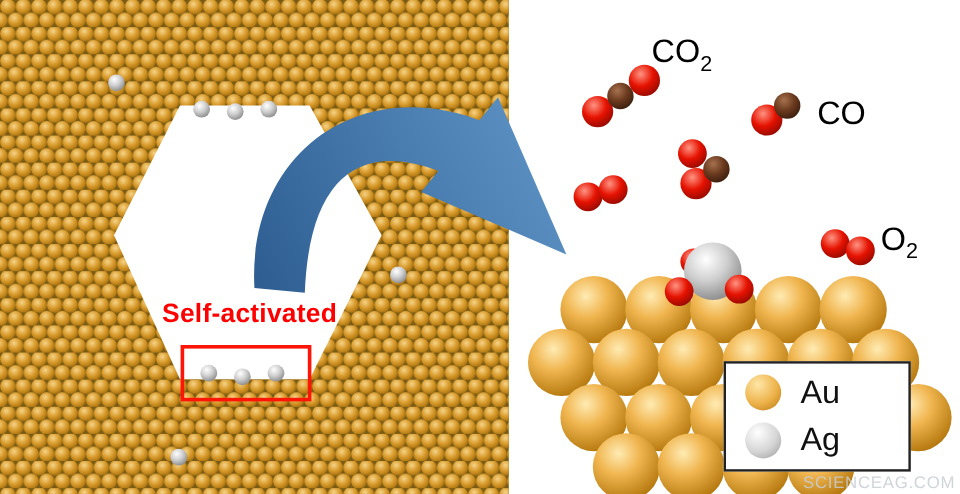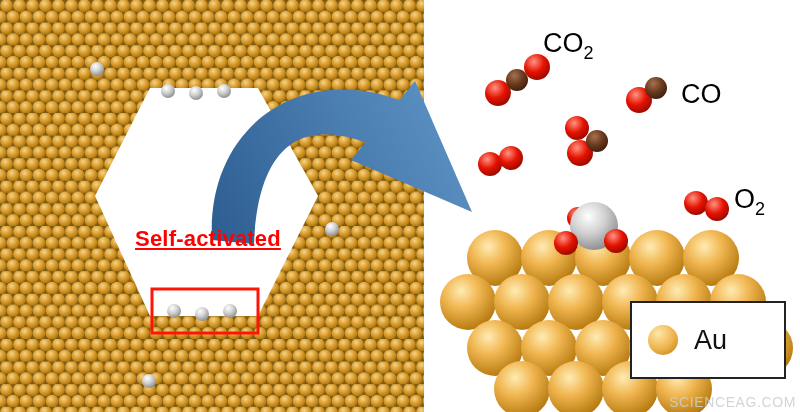--- a/index.html
+++ b/index.html
@@ -2,30 +2,30 @@
 <html><head>
 <meta charset="utf-8">
 <style>
   html,body{margin:0;padding:0;background:#fff;}
   .figure{
     position:relative;width:800px;height:412px;background:#ffffff;
     overflow:hidden;font-family:"Liberation Sans",sans-serif;
   }
   .scene{position:absolute;left:0;top:0;}
   .self-activated{
-    position:absolute;left:118px;top:226px;width:180px;text-align:center;
-    font-size:22px;font-weight:bold;color:#FF0000;letter-spacing:0.2px;text-decoration:underline;
+    position:absolute;left:118px;top:248px;width:180px;text-align:center;
+    font-size:22px;font-weight:bold;color:#FF0000;letter-spacing:0.2px;
   }
   .mol-label{position:absolute;font-size:27px;color:#000;font-weight:400;}
   .co2-label{left:495px;top:28px;margin-left:48px;}
   .co-label{left:681px;top:79px;}
   .o2-label{left:734px;top:184px;text-align:right;}
   .sub{font-size:18px;position:relative;top:7px;}
   .legend{
-    position:absolute;left:630px;top:301px;width:156px;height:78px;
+    position:absolute;left:603px;top:301px;width:156px;height:92px;
     background:#ffffff;border:2px solid #222;box-sizing:border-box;
     display:flex;flex-direction:column;justify-content:space-evenly;
     padding-left:16px;
   }
   .legend-row{display:flex;align-items:center;gap:16px;}
   .ball{width:30px;height:30px;border-radius:50%;display:inline-block;flex:0 0 auto;}
   .gold-ball{background:radial-gradient(circle at 35% 28%, #FFE7A8, #EDB24A 55%, #B87712 100%);}
   .silver-ball{background:radial-gradient(circle at 35% 28%, #ffffff, #D5D5D5 55%, #969696 100%);}
   .legend-label{font-size:27px;color:#111;}
   .watermark{
@@ -172,16 +172,20 @@
 
   <div class="mol-label o2-label">
     <span>O</span><span class="sub">2</span>
   </div>
 
   <div class="legend">
     <div class="legend-row">
       <span class="ball gold-ball"></span>
       <span class="legend-label">Au</span>
     </div>
+    <div class="legend-row">
+      <span class="ball silver-ball"></span>
+      <span class="legend-label">Ag</span>
+    </div>
   </div>
 
   <div class="watermark">SCIENCEAG.COM</div>
 </div>
 
 </body></html>

